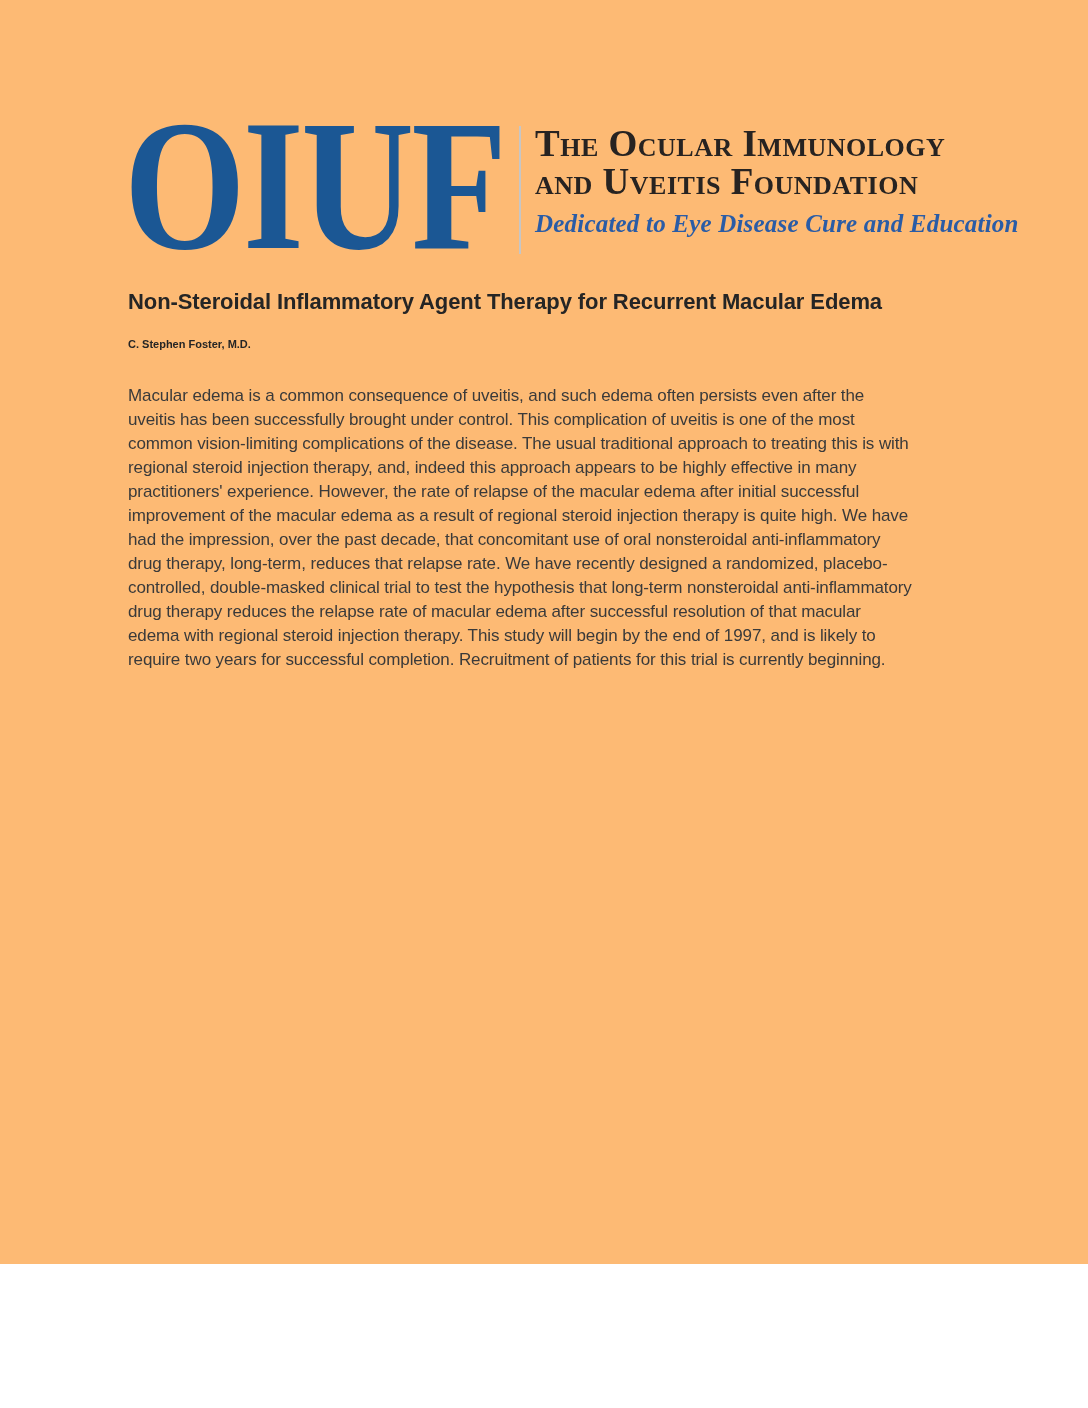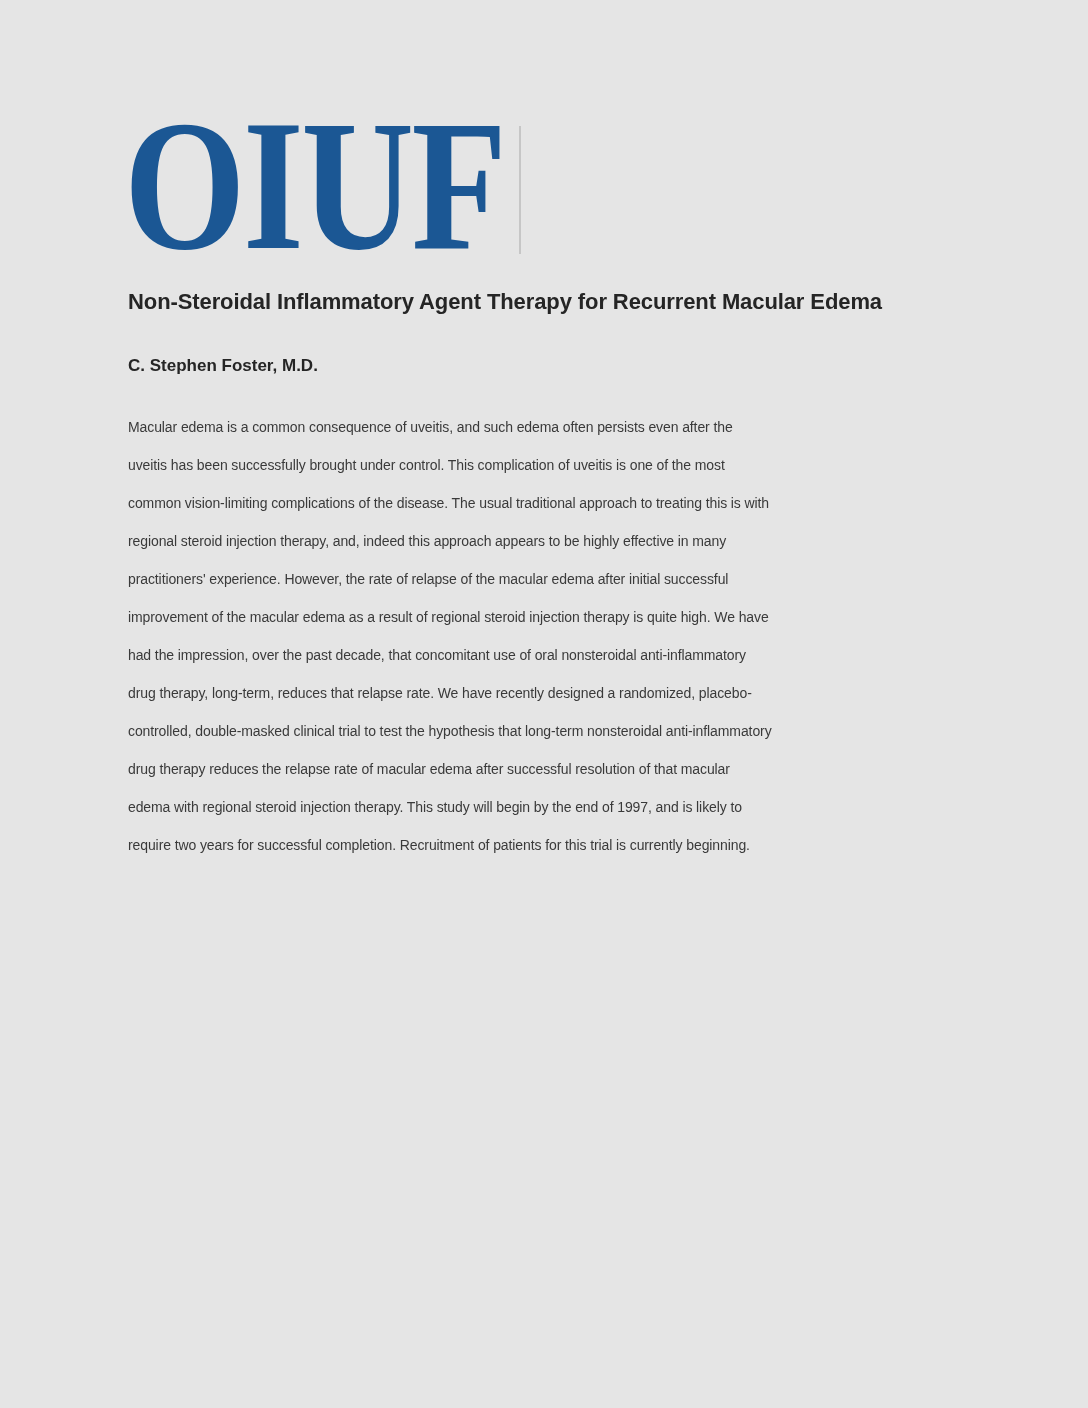--- a/index.html
+++ b/index.html
@@ -8,22 +8,22 @@
     --org-text: #272321;
     --divider: #c6c6c6;
     --heading-text: #252525;
     --body-text: #3a3a3a;
   }
   * { margin: 0; padding: 0; box-sizing: border-box; }
   html, body { background: #ffffff; }
   .page {
     position: relative;
     width: 1088px;
-    height: 1408px;
-    background: #e5e5e5;
+    height: 1264px;
+    background: #fdba74;
     overflow: hidden;
     font-family: "Liberation Sans", "DejaVu Sans", sans-serif;
   }
   .masthead {
     position: absolute;
     top: 124px;
     left: 128px;
     display: flex;
     align-items: flex-start;
   }
@@ -81,51 +81,55 @@
     left: 128px;
     font-size: 22px;
     font-weight: 700;
     line-height: 22px;
     letter-spacing: -0.1px;
     color: var(--heading-text);
     white-space: nowrap;
   }
   .article-author {
     position: absolute;
-    top: 356px;
+    top: 338px;
     left: 128px;
-    font-size: 17px;
+    font-size: 11px;
     font-weight: 700;
     color: var(--heading-text);
     white-space: nowrap;
     text-align: center;
   }
   .article-body {
     position: absolute;
     top: 384px;
     left: 128px;
     width: 850px;
-    font-size: 14px;
-    line-height: 38px;
+    font-size: 17px;
+    line-height: 24px;
     letter-spacing: -0.1px;
     color: var(--body-text);
     white-space: pre-line;
-    margin-top: 24px;
   }
 </style>
 </head>
 <body>
 
 <div class="page">
 
   <header class="masthead">
     <div class="logo">
       <span class="logo-text">OIUF</span>
     </div>
     <div class="masthead-divider"></div>
+    <div class="org-block">
+      <div class="org-line">The Ocular Immunology</div>
+      <div class="org-line">and Uveitis Foundation</div>
+      <div class="org-tagline">Dedicated to Eye Disease Cure and Education</div>
+    </div>
   </header>
 
   <h1 class="article-title">Non-Steroidal Inflammatory Agent Therapy for Recurrent Macular Edema</h1>
 
   <div class="article-author">C. Stephen Foster, M.D.</div>
 
   <p class="article-body">Macular edema is a common consequence of uveitis, and such edema often persists even after the
 uveitis has been successfully brought under control. This complication of uveitis is one of the most
 common vision-limiting complications of the disease. The usual traditional approach to treating this is with
 regional steroid injection therapy, and, indeed this approach appears to be highly effective in many

